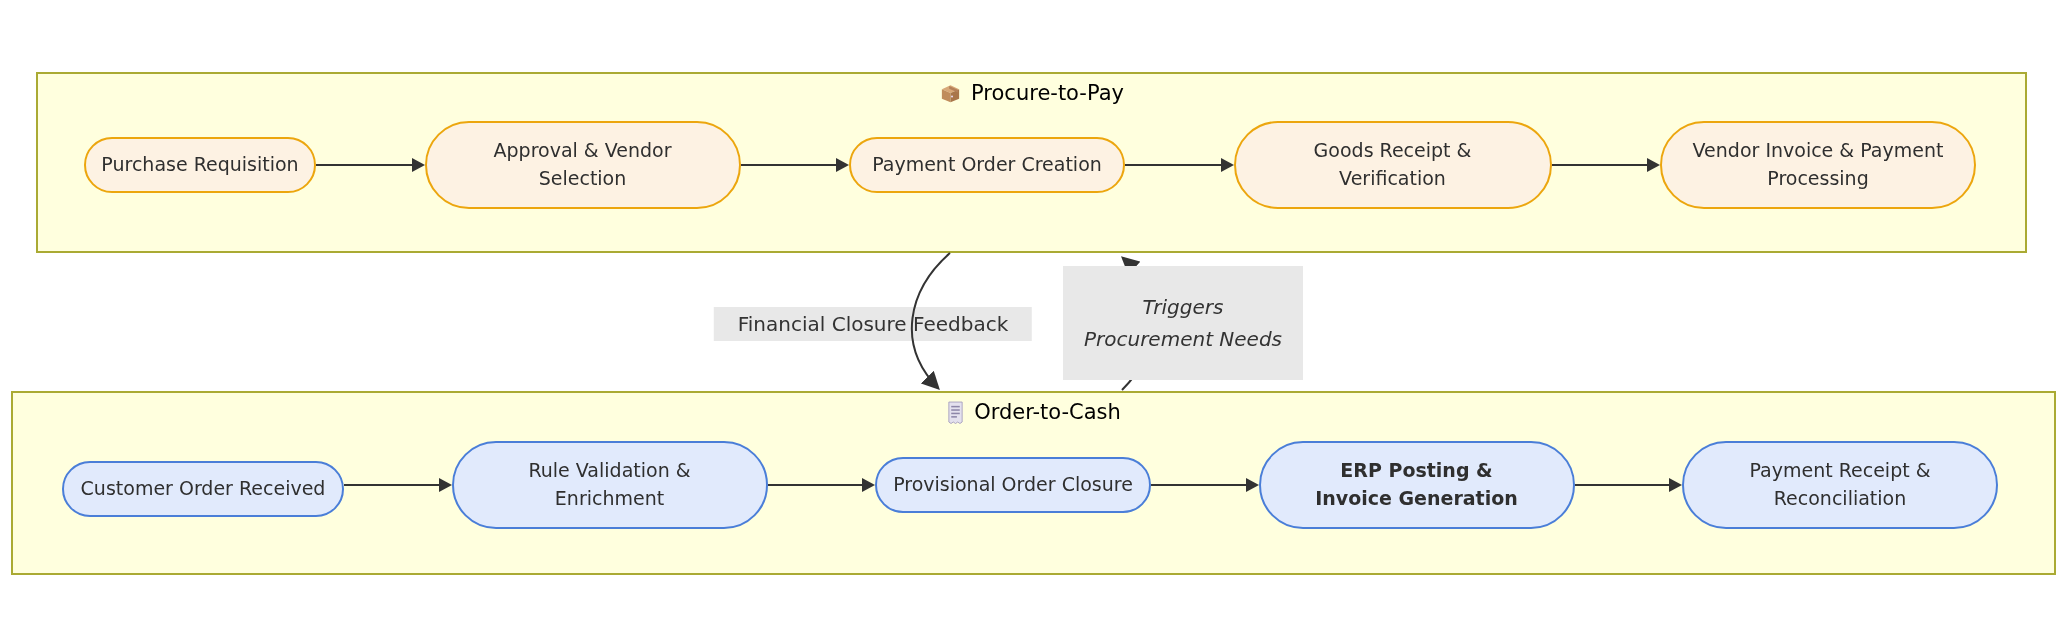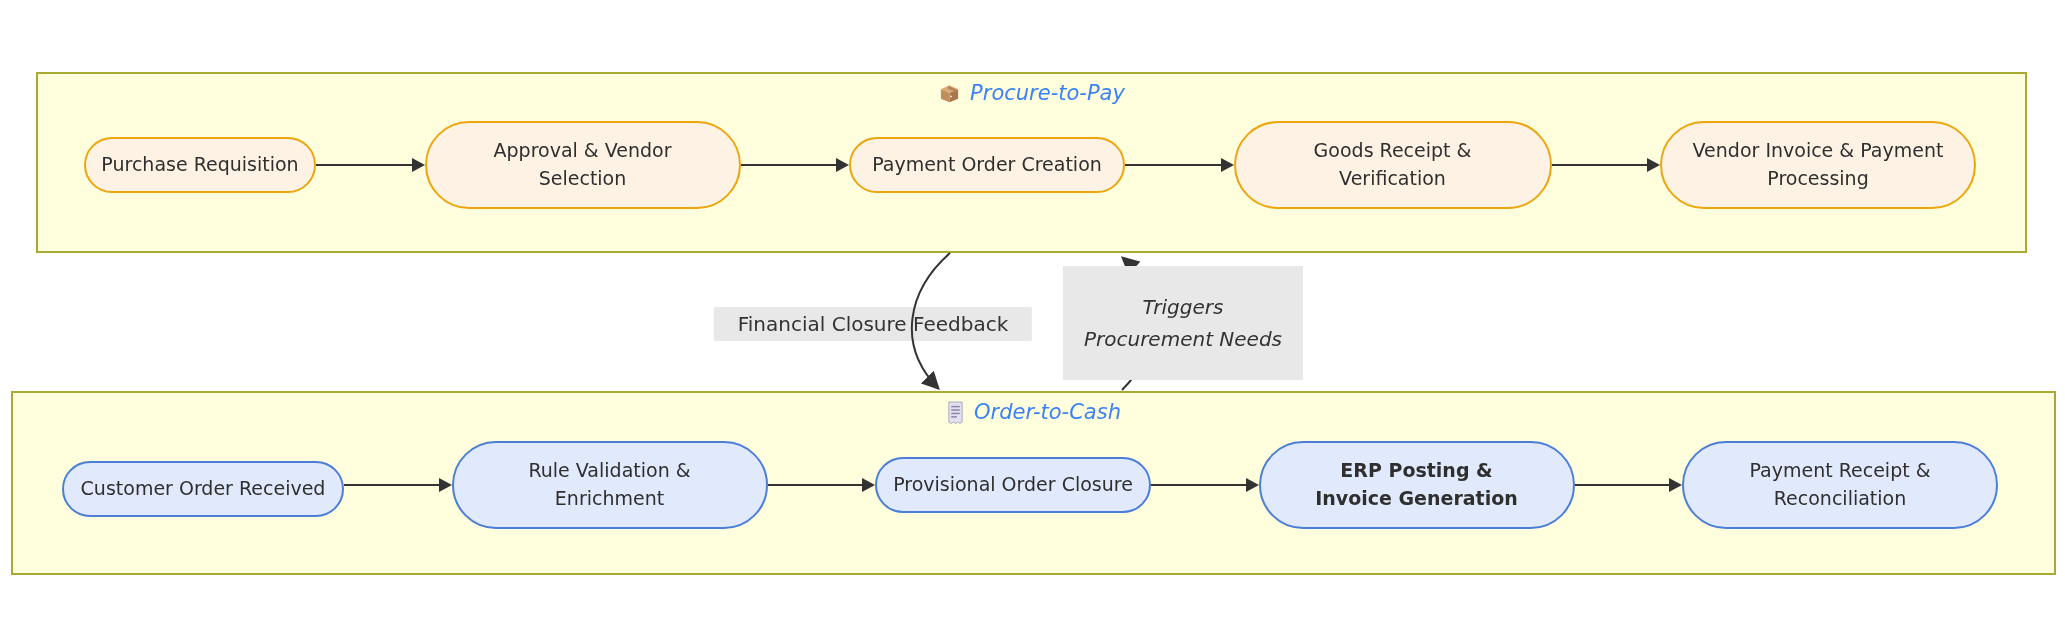--- a/index.html
+++ b/index.html
@@ -16,21 +16,21 @@
     position:absolute;
     background:#ffffde;
     border:2px solid #aaaa33;
     box-sizing:border-box;
   }
   .cluster-p2p{left:36px;top:72px;width:1991px;height:181px;}
   .cluster-o2c{left:11px;top:391px;width:2045px;height:184px;}
   .cluster-title{
     position:absolute;top:7px;left:0;right:0;
     display:flex;justify-content:center;align-items:center;gap:9px;
-    font-size:21px;color:#3b82f6;font-style:italic;
+    font-size:21px;color:#000000;
   }
   .cluster-title .icon{display:inline-flex;align-items:center;}
   
   .node-row{
     position:absolute;height:88px;
     display:flex;align-items:center;
   }
   .row-p2p{top:47px;left:46px;right:49px;}
   .row-o2c{top:48px;left:49px;right:56px;}
   .node{

